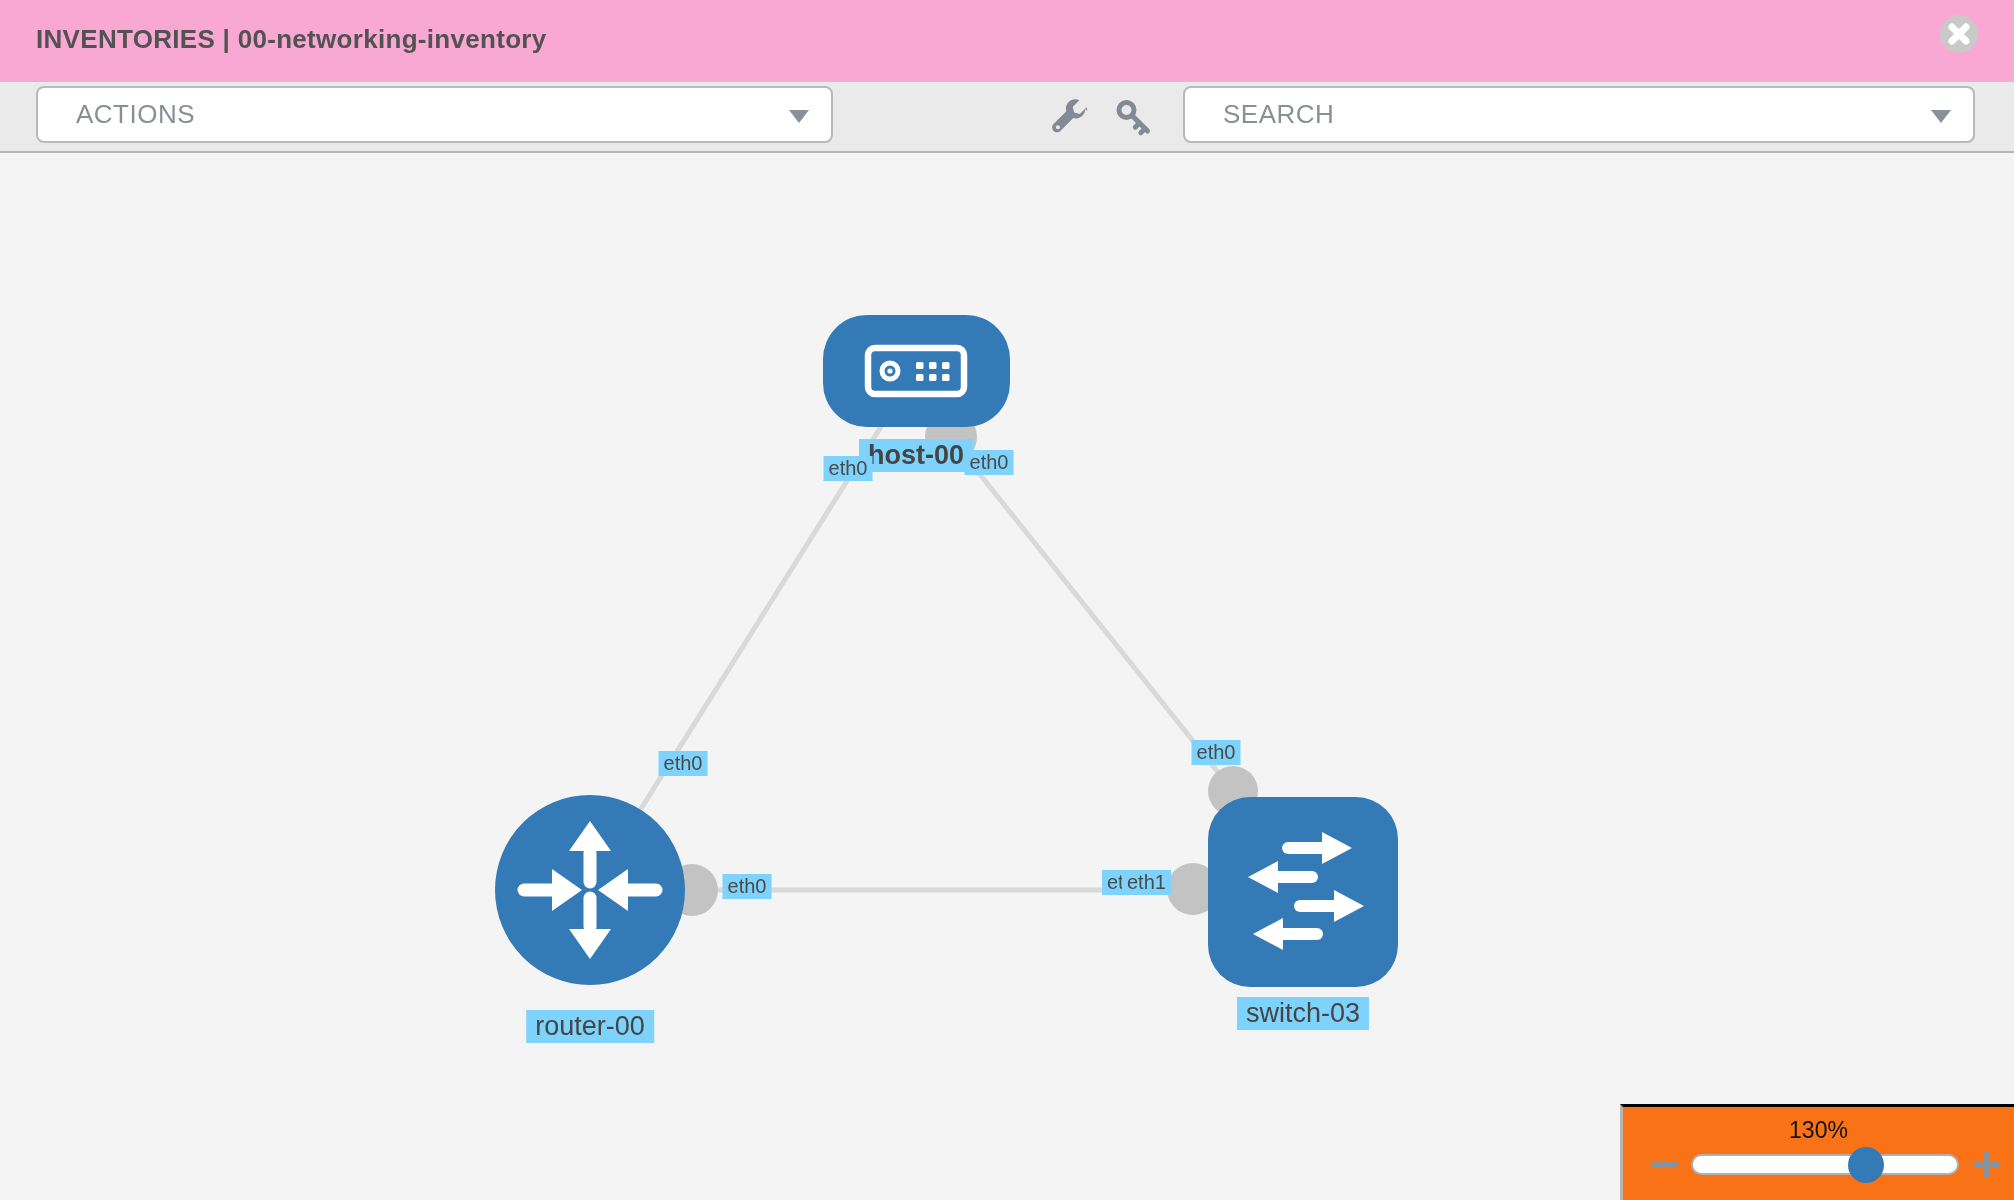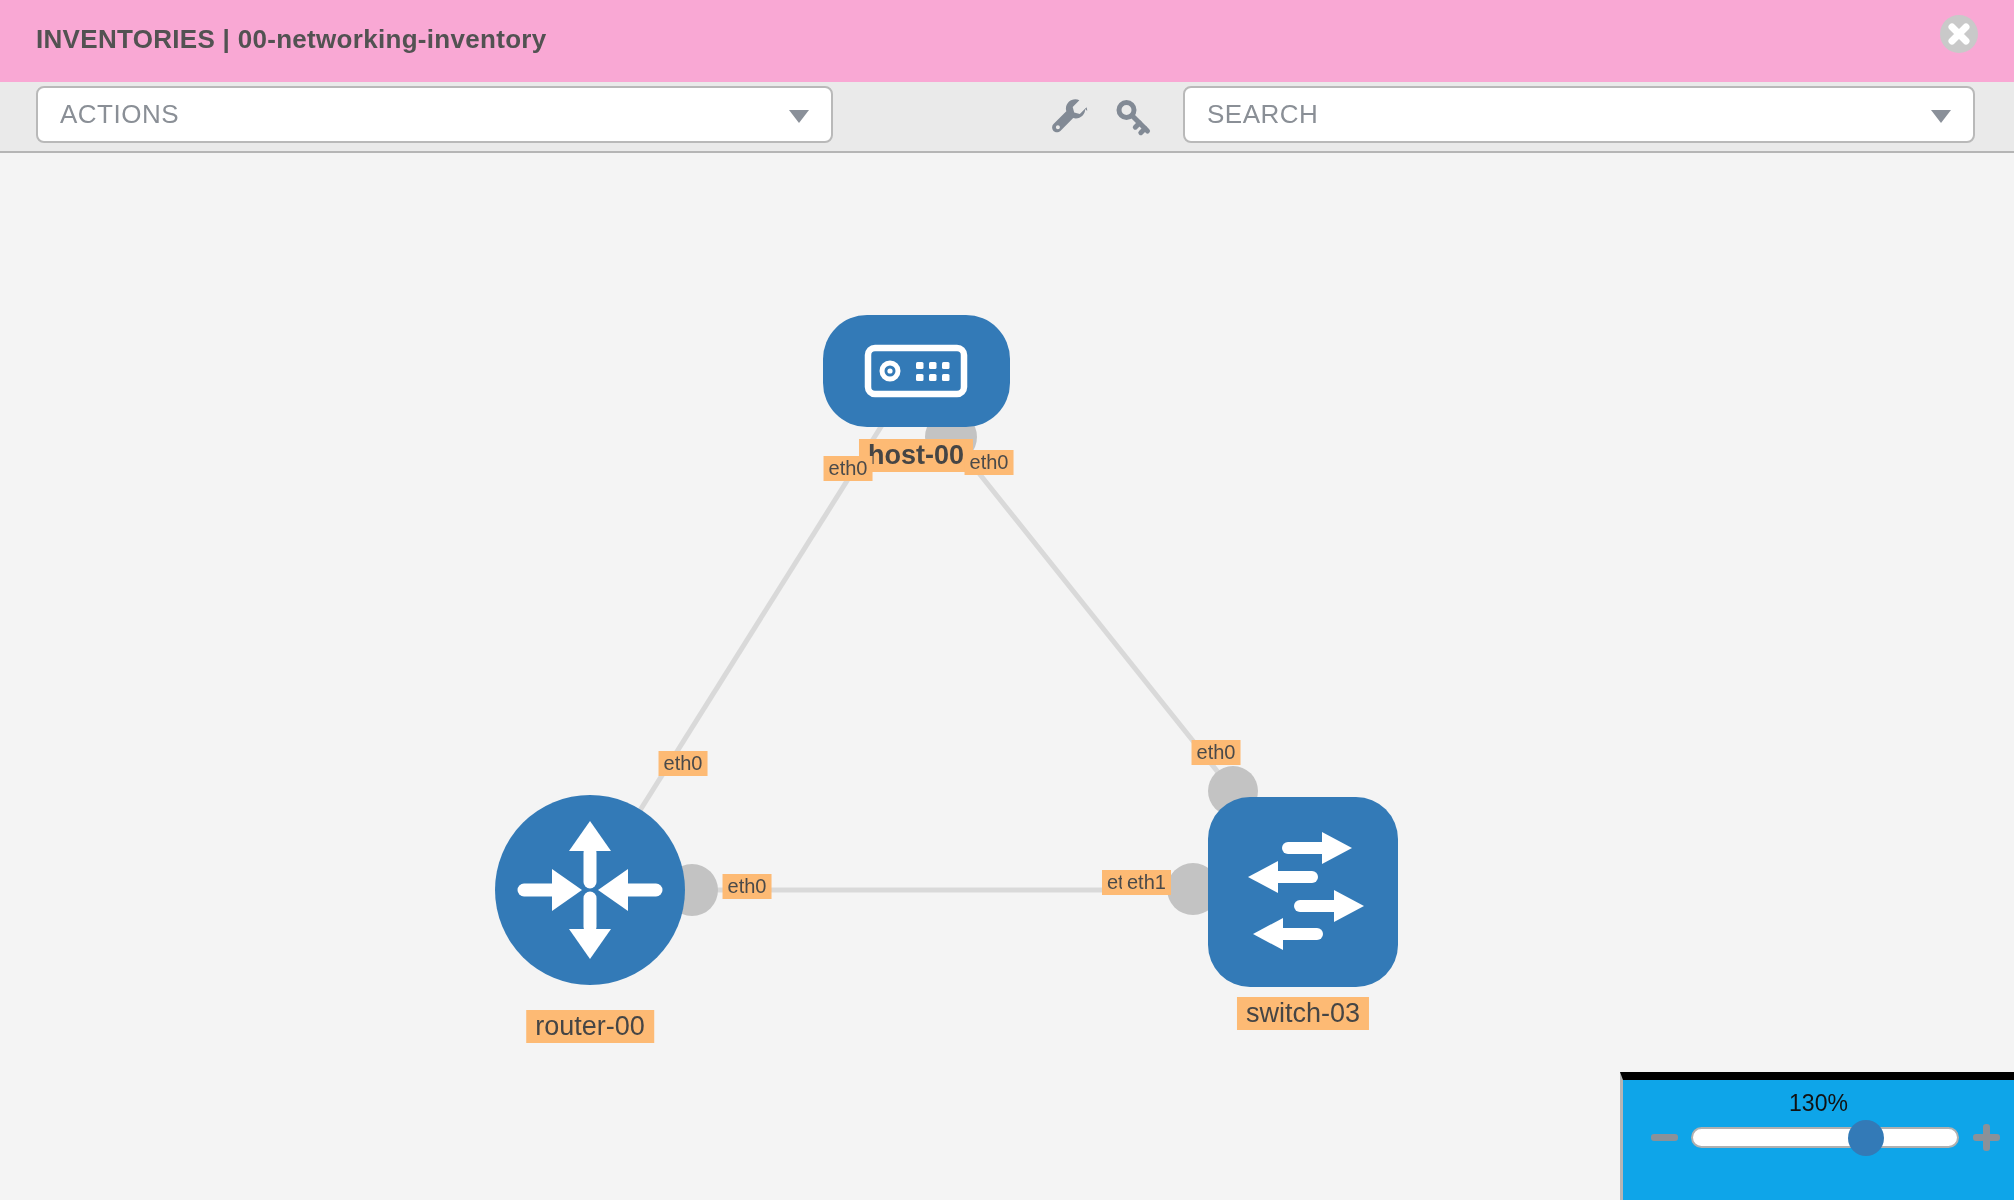--- a/index.html
+++ b/index.html
@@ -11,43 +11,43 @@
   .header .title { position: absolute; left: 36px; top: 24px;
     font-size: 26px; font-weight: 700; color: #525252; letter-spacing: .3px; }
   .close-btn { position: absolute; top: 13px; right: 34px; width: 42px; height: 42px;
     cursor: pointer; border: none; background: transparent; }
 
   
   .toolbar { position: relative; height: 71px; background: #eaeaea;
     border-bottom: 2px solid #b5b5b5; }
   .select-box { position: absolute; top: 4px; height: 57px; background: #fff;
     border: 2px solid #b9b9b9; border-radius: 8px; display: flex;
-    align-items: center; cursor: pointer; }
+    align-items: center; cursor: pointer; padding-left: 16px; }
   .select-box .lbl { padding-left: 22px; font-size: 26px; color: #8a8f96; letter-spacing: .5px; }
   .caret { position: absolute; right: 22px; top: 50%; margin-top: -5px;
     width: 0; height: 0; border-left: 10px solid transparent;
     border-right: 10px solid transparent; border-top: 13px solid #8a9099; }
   .actions-box { left: 36px; width: 797px; }
   .search-box  { left: 1183px; width: 792px; border-radius: 8px; }
   .tool-icon { position: absolute; top: 16px; width: 40px; height: 40px; cursor: pointer; }
   .wrench-pos { left: 1048px; }
   .key-pos    { left: 1114px; }
 
   
   .canvas { position: relative; height: 1047px; background: #f4f4f4; overflow: hidden; }
   .topo { position: absolute; left: 0; top: 0; }
 
-  .chip { position: absolute; background: #fdba74; color: #4a4a4a; white-space: nowrap;
+  .chip { position: absolute; background: #7dd3fc; color: #4a4a4a; white-space: nowrap;
     font-size: 20px; line-height: 23px; padding: 1px 5px; z-index: 3; }
   .chip.center { transform: translateX(-50%); }
   .node-label { font-size: 27px; line-height: 31px; padding: 1px 9px; color: #454545; }
 
   
-  .zoom-panel { position: absolute; right: 0; bottom: 0; width: 394px; height: 128px;
-    background: #0ea5e9; border-top: 8px solid #000000; border-left: 3px solid #b5b5b5; z-index: 5; }
+  .zoom-panel { position: absolute; right: 0; bottom: 0; width: 394px; height: 96px;
+    background: #f97316; border-top: 3px solid #000000; border-left: 3px solid #b5b5b5; z-index: 5; }
   .zoom-value { margin-top: 10px; text-align: center; font-size: 23px; color: #111; }
   .zoom-minus { position: absolute; left: 28px; top: 54px; width: 27px; height: 7px;
     background: #8a9199; border-radius: 3px; cursor: pointer; }
   .zoom-plus { position: absolute; right: 14px; top: 44px; width: 27px; height: 27px; cursor: pointer; }
   .zoom-plus::before { content: ""; position: absolute; left: 0; top: 10px;
     width: 27px; height: 7px; background: #8a9199; border-radius: 3px; }
   .zoom-plus::after { content: ""; position: absolute; left: 10px; top: 0;
     width: 7px; height: 27px; background: #8a9199; border-radius: 3px; }
   .zoom-track { position: absolute; left: 68px; top: 47px; width: 268px; height: 21px;
     background: #fff; border: 2px solid #b0b0b0; border-radius: 12px; cursor: pointer; }

